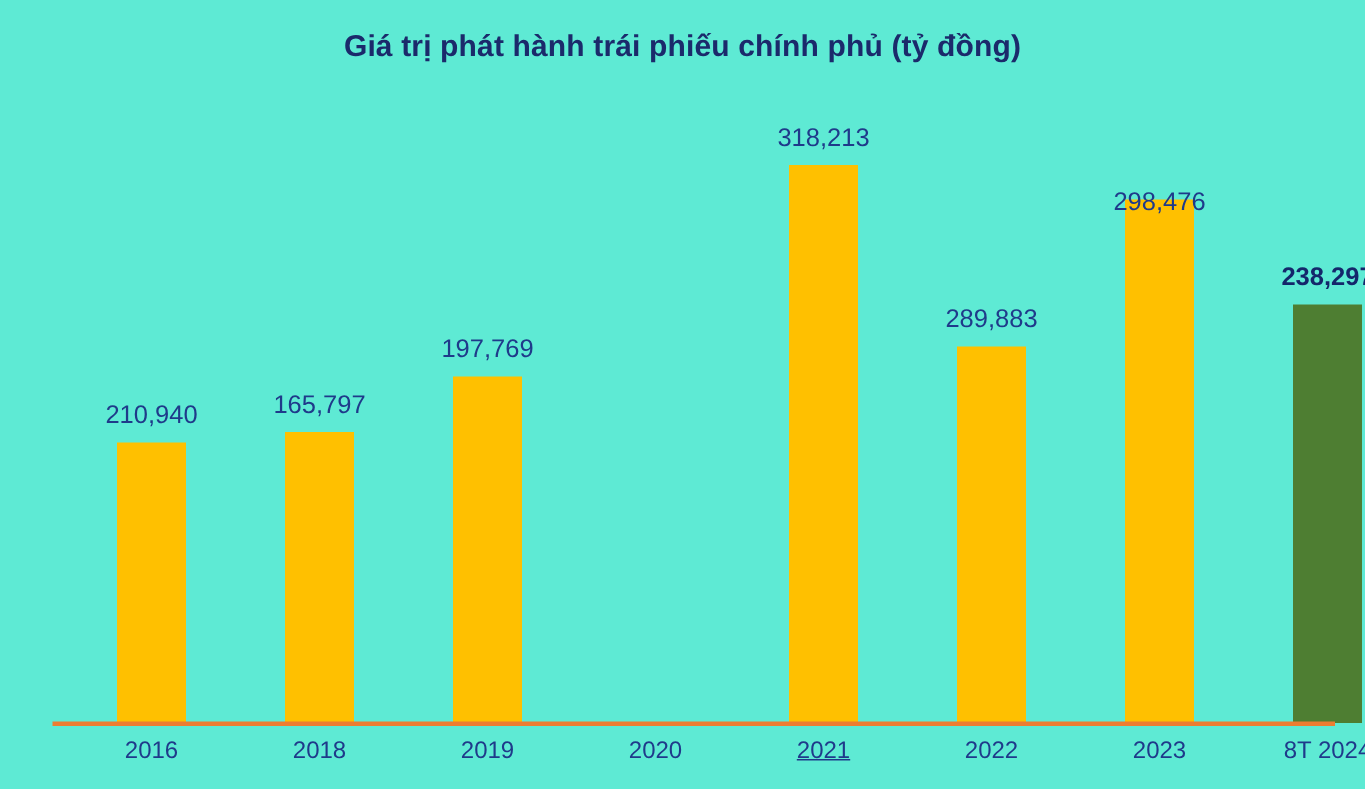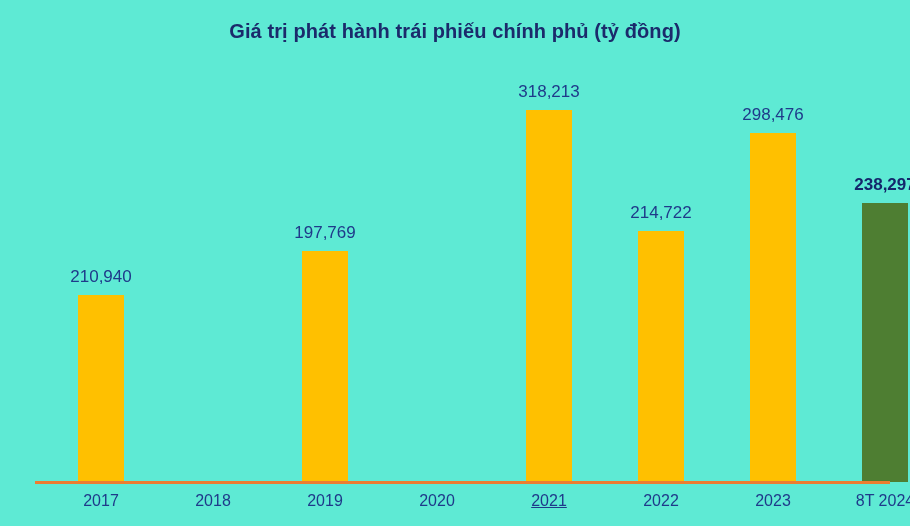--- a/index.html
+++ b/index.html
@@ -112,55 +112,61 @@
   <div id="chart-title">Giá trị phát hành trái phiếu chính phủ (tỷ đồng)</div>
 
   <div id="plot-area">
 
   <div class="bar-group" style="left: 45px;">
         <div class="bar-wrap">
           <div class="bar" title="159,921" style="height: 187px;"></div>
           <div class="bar-label" style="bottom: 197px;">210,940</div>
         </div>
       </div>
+      <div class="bar-group" style="left: 157px;">
+        <div class="bar-wrap">
+          <div class="bar" title="165,797" style="height: 194px;"></div>
+          <div class="bar-label" style="bottom: 204px;">165,797</div>
+        </div>
+      </div>
       <div class="bar-group" style="left: 269px;">
         <div class="bar-wrap">
           <div class="bar" title="197,769" style="height: 231px;"></div>
           <div class="bar-label" style="bottom: 241px;">197,769</div>
         </div>
       </div>
       <div class="bar-group" style="left: 493px;">
         <div class="bar-wrap">
           <div class="bar" title="318,213" style="height: 372px;"></div>
           <div class="bar-label" style="bottom: 382px;">318,213</div>
         </div>
       </div>
       <div class="bar-group" style="left: 605px;">
         <div class="bar-wrap">
           <div class="bar" title="214,722" style="height: 251px;"></div>
-          <div class="bar-label" style="bottom: 261px;">214,722</div>
+          <div class="bar-label" style="bottom: 261px;">289,883</div>
         </div>
       </div>
       <div class="bar-group" style="left: 717px;">
         <div class="bar-wrap">
           <div class="bar" title="298,476" style="height: 349px;"></div>
-          <div class="bar-label" style="bottom: 359px;">298,476</div>
+          <div class="bar-label" style="bottom: 339px;">298,476</div>
         </div>
       </div>
       <div class="bar-group" style="left: 829px;">
         <div class="bar-wrap">
           <div class="bar highlight" title="238,297" style="height: 279px;"></div>
           <div class="bar-label bold" style="bottom: 289px;">238,297</div>
         </div>
       </div>
     </div>
 
   <div id="axis-line"></div>
 
-<div class="tick-label" style="left: 45px;">2017</div>
+<div class="tick-label" style="left: 45px;">2016</div>
     <div class="tick-label" style="left: 157px;">2018</div>
     <div class="tick-label" style="left: 269px;">2019</div>
     <div class="tick-label" style="left: 381px;">2020</div>
     <div class="tick-label" style="left: 493px; text-decoration: underline;">2021</div>
     <div class="tick-label" style="left: 605px;">2022</div>
     <div class="tick-label" style="left: 717px;">2023</div>
     <div class="tick-label" style="left: 829px;">8T 2024</div>
   </div>
 
 </body></html>

